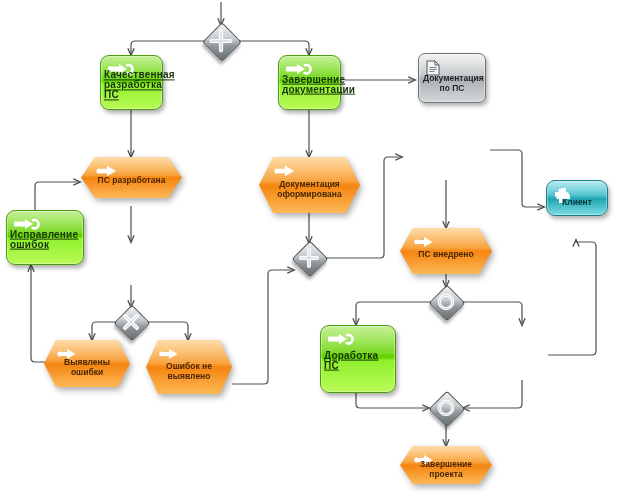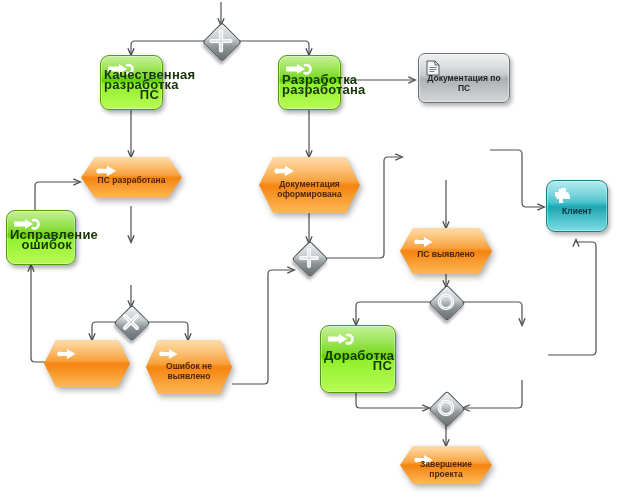--- a/index.html
+++ b/index.html
@@ -13,22 +13,23 @@
   .task{
     border-radius:9px;
     border:1px solid #4c9c12;
     background:
       linear-gradient(to bottom,rgba(255,255,255,.55) 0%,rgba(255,255,255,.12) 42%,rgba(255,255,255,0) 44%,rgba(255,255,255,.05) 100%),
       linear-gradient(to bottom,#7ede1b 0%,#63d300 48%,#8ff02a 52%,#b6fb4e 100%);
     box-shadow:2px 3px 4px rgba(0,0,0,.32), inset 0 0 0 1px rgba(255,255,255,.35);
   }
   .task .lbl{
     position:absolute;left:3px;right:3px;top:50%;transform:translateY(-42%);
-    text-align:right;color:#18350a;font-size:13px;font-weight:bold;line-height:10px;
+    text-align:left;color:#18350a;font-size:10px;font-weight:bold;line-height:10px;
     letter-spacing:.2px;
+    text-decoration:underline;
   }
 
   
   .hex{filter:drop-shadow(2px 3px 3px rgba(0,0,0,.33));}
   .hex .shape{
     width:100%;height:100%;
     clip-path:polygon(14% 0%,86% 0%,100% 50%,86% 100%,14% 100%,0% 50%);
     border:0;
     background:
       linear-gradient(to bottom,rgba(255,255,255,.55) 0%,rgba(255,255,255,.10) 45%,rgba(255,255,255,0) 47%,rgba(255,255,255,.06) 100%),
@@ -168,24 +169,24 @@
   </div>
 
   <div class="node task" style="left:278px;top:55px;width:63px;height:55px;">
     <span class="nicon">
       <svg viewBox="0 0 26 14">
           <path d="M1,7 L13,7" stroke="#fff" stroke-width="5" stroke-linecap="round"></path>
           <path d="M11,2 L19,7 L11,12 Z" fill="#fff"></path>
           <path d="M19,3.2 A4.2,4.2 0 1 1 18.6,11" fill="none" stroke="#fff" stroke-width="2.6" stroke-linecap="round"></path>
         </svg>
     </span>
-    <span class="lbl">Разработка разработана</span>
-  </div>
-
-  <div class="node data" style="left:418px;top:53px;width:92px;height:50px;">
+    <span class="lbl">Завершение документации</span>
+  </div>
+
+  <div class="node data" style="left:418px;top:53px;width:68px;height:50px;">
     <span class="dicon">
       <svg viewBox="0 0 14 16">
           <path d="M1,1 L9,1 L13,5 L13,15 L1,15 Z" fill="#f4f6f7" stroke="#55595c" stroke-width="1"></path>
           <path d="M9,1 L9,5 L13,5" fill="none" stroke="#55595c" stroke-width="1"></path>
           <path d="M3.4,7.5 H10.6 M3.4,9.5 H10.6 M3.4,11.5 H8.6" stroke="#6d7275" stroke-width="0.9"></path>
         </svg>
     </span>
     <span class="lbl">Документация по ПС</span>
   </div>
 
@@ -206,21 +207,21 @@
     <span class="nicon" style="left:14px;top:7px;">
       <svg viewBox="0 0 26 14">
           <circle cx="4" cy="7" r="2.6" fill="#fff"></circle>
           <path d="M5.5,7 L14,7" stroke="#fff" stroke-width="4.4" stroke-linecap="round"></path>
           <path d="M12,1.8 L21,7 L12,12.2 Z" fill="#fff"></path>
         </svg>
     </span>
     <span class="lbl">Документация оформирована</span>
   </div>
 
-  <div class="node task" style="left:6px;top:210px;width:70px;height:55px;">
+  <div class="node task" style="left:6px;top:210px;width:78px;height:55px;">
     <span class="nicon">
       <svg viewBox="0 0 26 14">
           <path d="M1,7 L13,7" stroke="#fff" stroke-width="5" stroke-linecap="round"></path>
           <path d="M11,2 L19,7 L11,12 Z" fill="#fff"></path>
           <path d="M19,3.2 A4.2,4.2 0 1 1 18.6,11" fill="none" stroke="#fff" stroke-width="2.6" stroke-linecap="round"></path>
         </svg>
     </span>
     <span class="lbl">Исправление ошибок</span>
   </div>
 
@@ -235,20 +236,21 @@
 
   <div class="node hex" style="left:44px;top:340px;width:86px;height:47px;">
     <div class="shape"></div>
     <span class="nicon" style="left:12px;top:7px;">
       <svg viewBox="0 0 26 14">
           <circle cx="3.6" cy="7" r="2.4" fill="#fff"></circle>
           <path d="M5,7 L13,7" stroke="#fff" stroke-width="4.2" stroke-linecap="round"></path>
           <path d="M11,2 L19.5,7 L11,12 Z" fill="#fff"></path>
         </svg>
     </span>
+    <span class="lbl">Выявлены ошибки</span>
   </div>
 
   <div class="node hex" style="left:146px;top:340px;width:86px;height:54px;">
     <div class="shape"></div>
     <span class="nicon" style="left:12px;top:7px;">
       <svg viewBox="0 0 26 14">
           <circle cx="3.6" cy="7" r="2.4" fill="#fff"></circle>
           <path d="M5,7 L13,7" stroke="#fff" stroke-width="4.2" stroke-linecap="round"></path>
           <path d="M11,2 L19.5,7 L11,12 Z" fill="#fff"></path>
         </svg>
@@ -258,39 +260,39 @@
 
   <div class="gw" style="left:294px;top:243px;">
     <div class="dia"></div>
     <svg class="mk" viewBox="0 0 30 30">
       <path d="M15,7 L15,23 M7,15 L23,15" stroke="#ffffff" stroke-width="4" stroke-linecap="round" opacity="0.95"></path>
       <path d="M15,7 L15,23 M7,15 L23,15" stroke="#9aa1a5" stroke-width="0.9" stroke-linecap="round" opacity="0.5"></path>
     </svg>
   </div>
 
 
-  <div class="node party" style="left:546px;top:180px;width:62px;height:52px;">
+  <div class="node party" style="left:546px;top:180px;width:62px;height:36px;">
     <span class="picon">
       <svg viewBox="0 0 17 17">
           <path d="M1,5 L5,5 A1.6,1.6 0 1 1 7.2,2.8 L7.2,1 L12,1 L12,5.6 A1.6,1.6 0 1 1 14.4,7.8 L16,7.8 L16,12 L11.4,12 A1.6,1.6 0 1 0 9.2,14.4 L9.2,16 L5,16 L5,11.6 A1.6,1.6 0 1 1 2.6,9.4 L1,9.4 Z" fill="#ffffff"></path>
         </svg>
     </span>
     <span class="lbl">Клиент</span>
   </div>
 
   <div class="node hex" style="left:400px;top:228px;width:92px;height:46px;">
     <div class="shape"></div>
     <span class="nicon" style="left:13px;top:7px;">
       <svg viewBox="0 0 26 14">
           <circle cx="3.6" cy="7" r="2.4" fill="#fff"></circle>
           <path d="M5,7 L13,7" stroke="#fff" stroke-width="4.2" stroke-linecap="round"></path>
           <path d="M11,2 L19.5,7 L11,12 Z" fill="#fff"></path>
         </svg>
     </span>
-    <span class="lbl">ПС выявлено</span>
+    <span class="lbl">ПС внедрено</span>
   </div>
 
   <div class="gw" style="left:431px;top:287px;">
     <div class="dia"></div>
     <svg class="mk" viewBox="0 0 30 30">
       <circle cx="15" cy="15" r="6.6" fill="none" stroke="#ffffff" stroke-width="3.4" opacity="0.95"></circle>
       <circle cx="15" cy="15" r="6.6" fill="none" stroke="#9aa1a5" stroke-width="0.8" opacity="0.5"></circle>
     </svg>
   </div>
 

